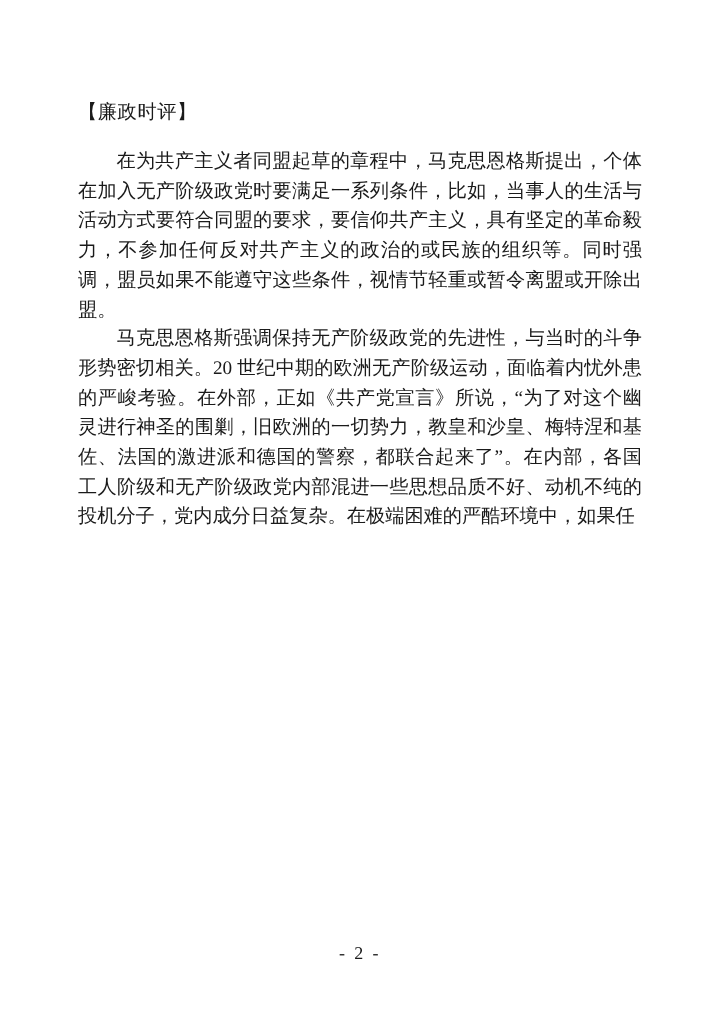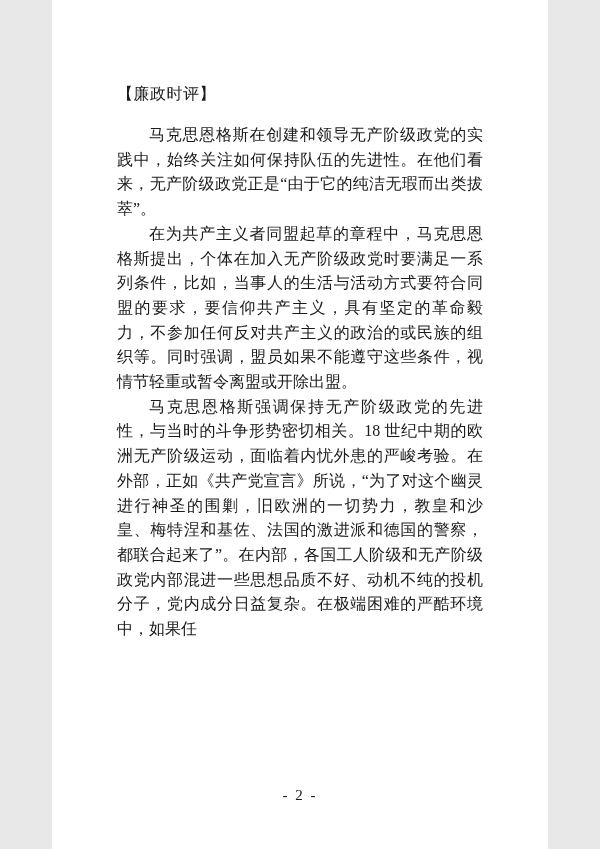--- a/index.html
+++ b/index.html
@@ -2,21 +2,21 @@
 <html><head>
 <meta charset="utf-8">
 <style>
   html, body {
     margin: 0;
     padding: 0;
     background: #e8e8e8;
   }
   .page {
     position: relative;
-    width: 496px;
+    width: 600px;
     height: 849px;
     margin: 0 auto;
     background: #ffffff;
     box-sizing: border-box;
     padding: 84px 65px 0 65px;
     font-family: "Liberation Serif", "DejaVu Serif", serif;
     color: #1a1a1a;
     overflow: hidden;
   }
   .category {
@@ -58,20 +58,19 @@
 </style>
 </head>
 <body>
 
 <div class="page">
 
   <div class="category">【廉政时评】</div>
 
 
   <div class="doc-body">
-    <p>马克思恩格斯在创建和领导无产阶级政党的实践中，始终关注如何保持队伍的先进性。在他们看来，无产阶级政党正是“由于它的纯洁无瑕而出类拔萃”。</p>
     <p>在为共产主义者同盟起草的章程中，马克思恩格斯提出，个体在加入无产阶级政党时要满足一系列条件，比如，当事人的生活与活动方式要符合同盟的要求，要信仰共产主义，具有坚定的革命毅力，不参加任何反对共产主义的政治的或民族的组织等。同时强调，盟员如果不能遵守这些条件，视情节轻重或暂令离盟或开除出盟。</p>
-    <p>马克思恩格斯强调保持无产阶级政党的先进性，与当时的斗争形势密切相关。18 世纪中期的欧洲无产阶级运动，面临着内忧外患的严峻考验。在外部，正如《共产党宣言》所说，“为了对这个幽灵进行神圣的围剿，旧欧洲的一切势力，教皇和沙皇、梅特涅和基佐、法国的激进派和德国的警察，都联合起来了”。在内部，各国工人阶级和无产阶级政党内部混进一些思想品质不好、动机不纯的投机分子，党内成分日益复杂。在极端困难的严酷环境中，如果任</p>
+    <p>马克思恩格斯强调保持无产阶级政党的先进性，与当时的斗争形势密切相关。20 世纪中期的欧洲无产阶级运动，面临着内忧外患的严峻考验。在外部，正如《共产党宣言》所说，“为了对这个幽灵进行神圣的围剿，旧欧洲的一切势力，教皇和沙皇、梅特涅和基佐、法国的激进派和德国的警察，都联合起来了”。在内部，各国工人阶级和无产阶级政党内部混进一些思想品质不好、动机不纯的投机分子，党内成分日益复杂。在极端困难的严酷环境中，如果任</p>
   </div>
 
   <div class="page-number">- 2 -</div>
 
 </div>
 
 </body></html>

